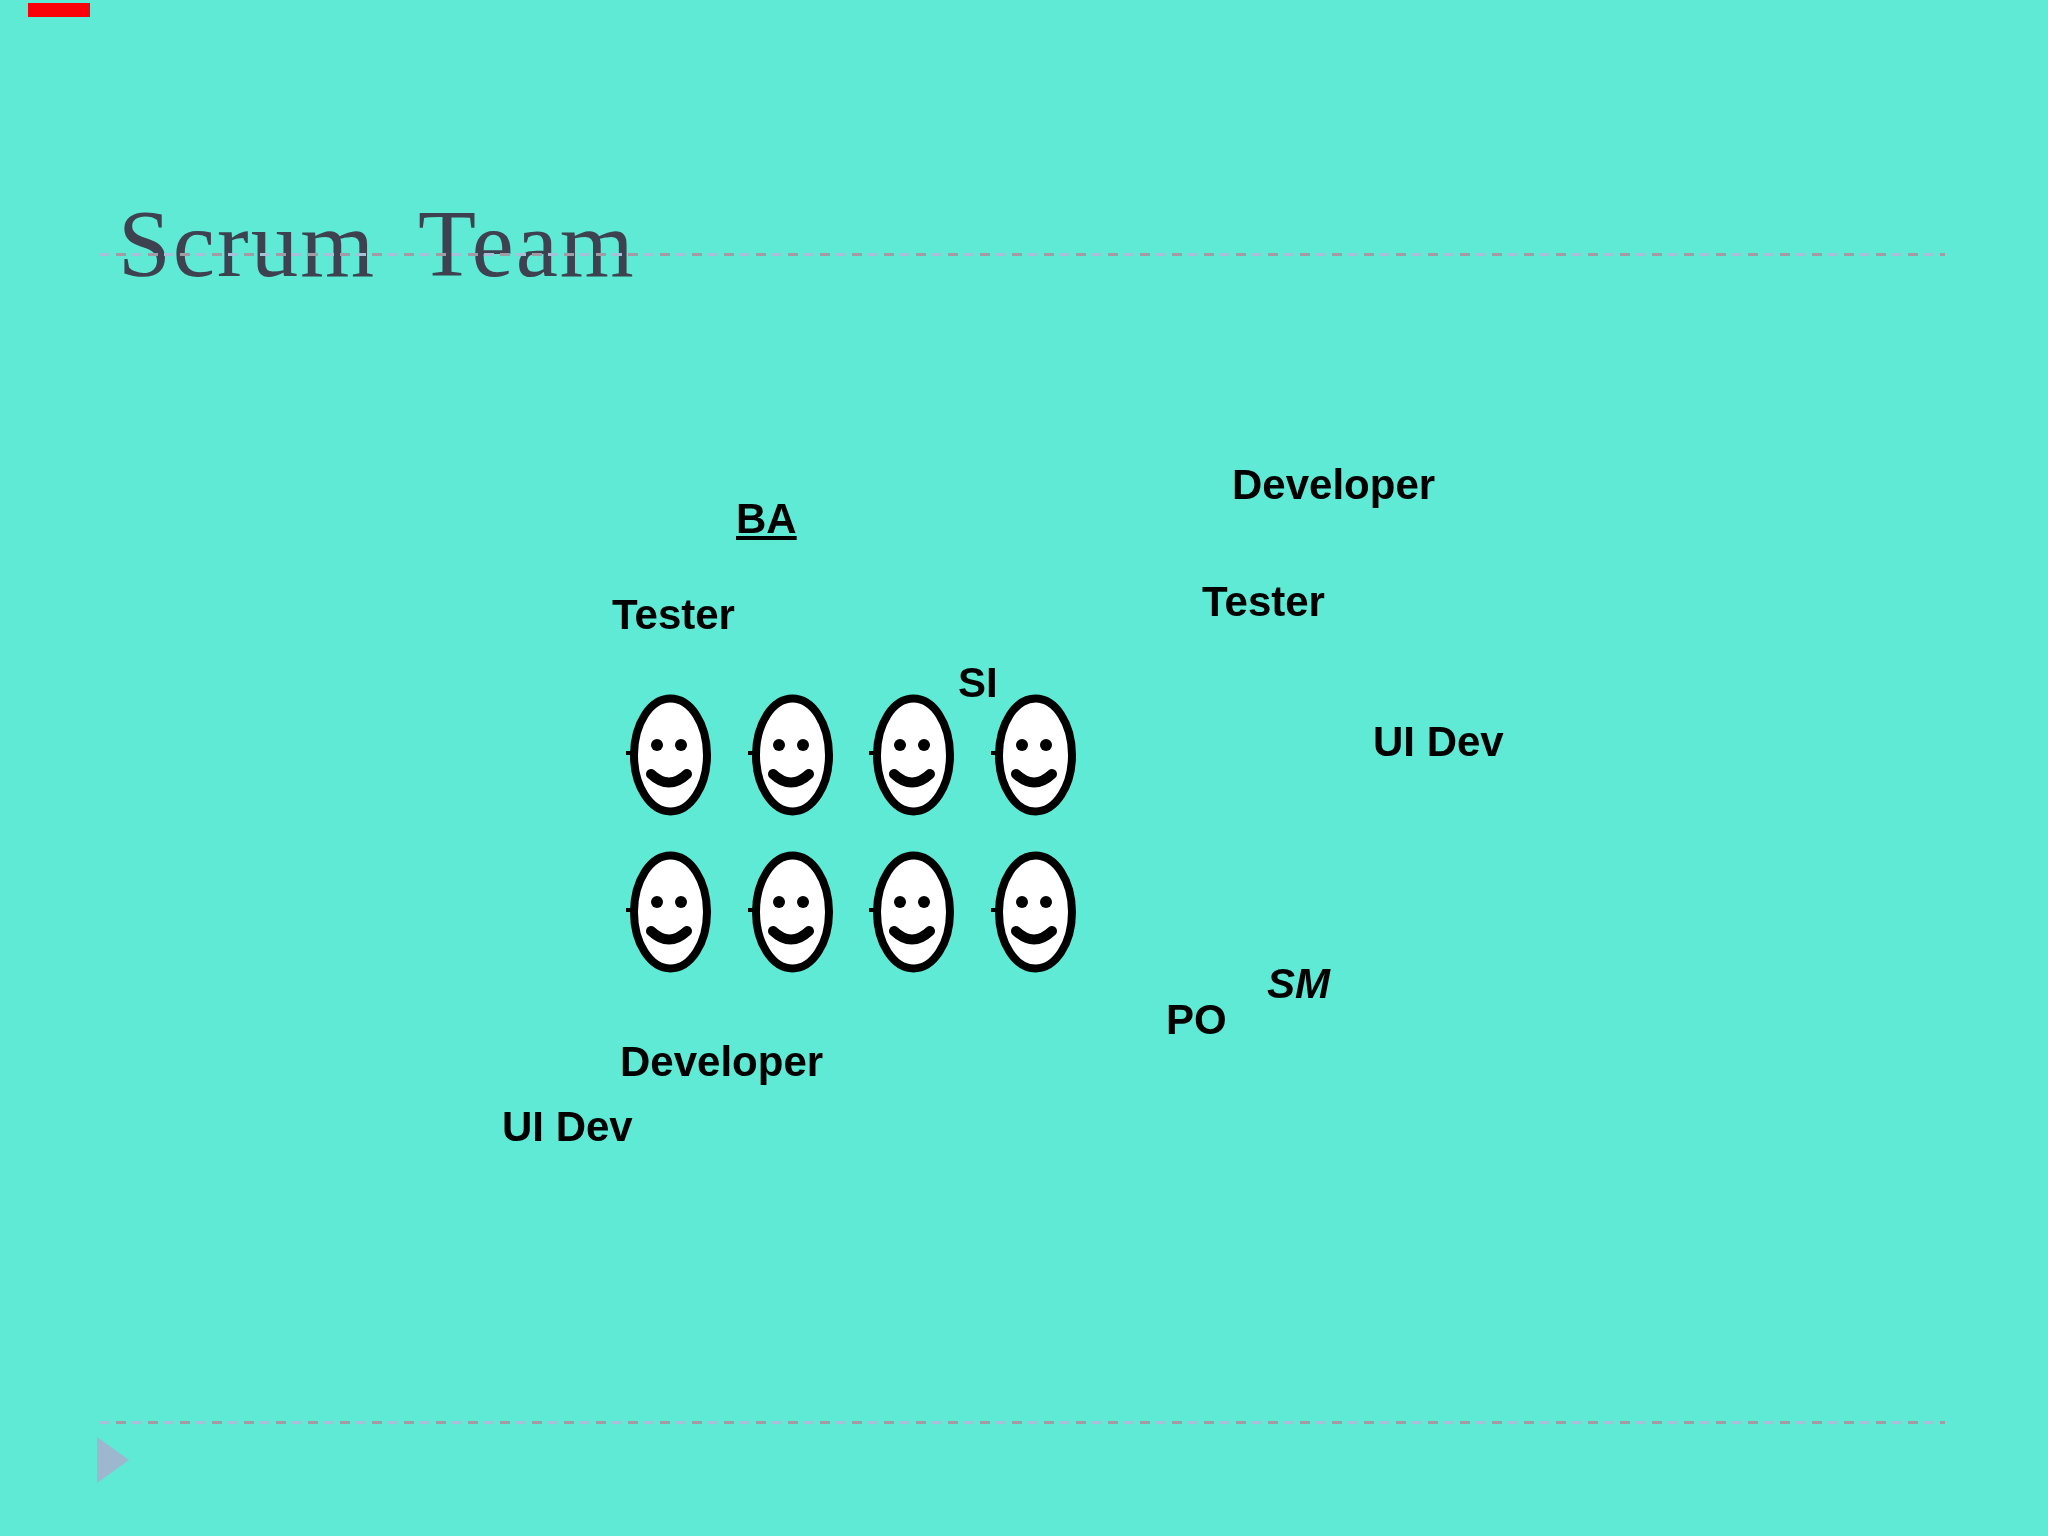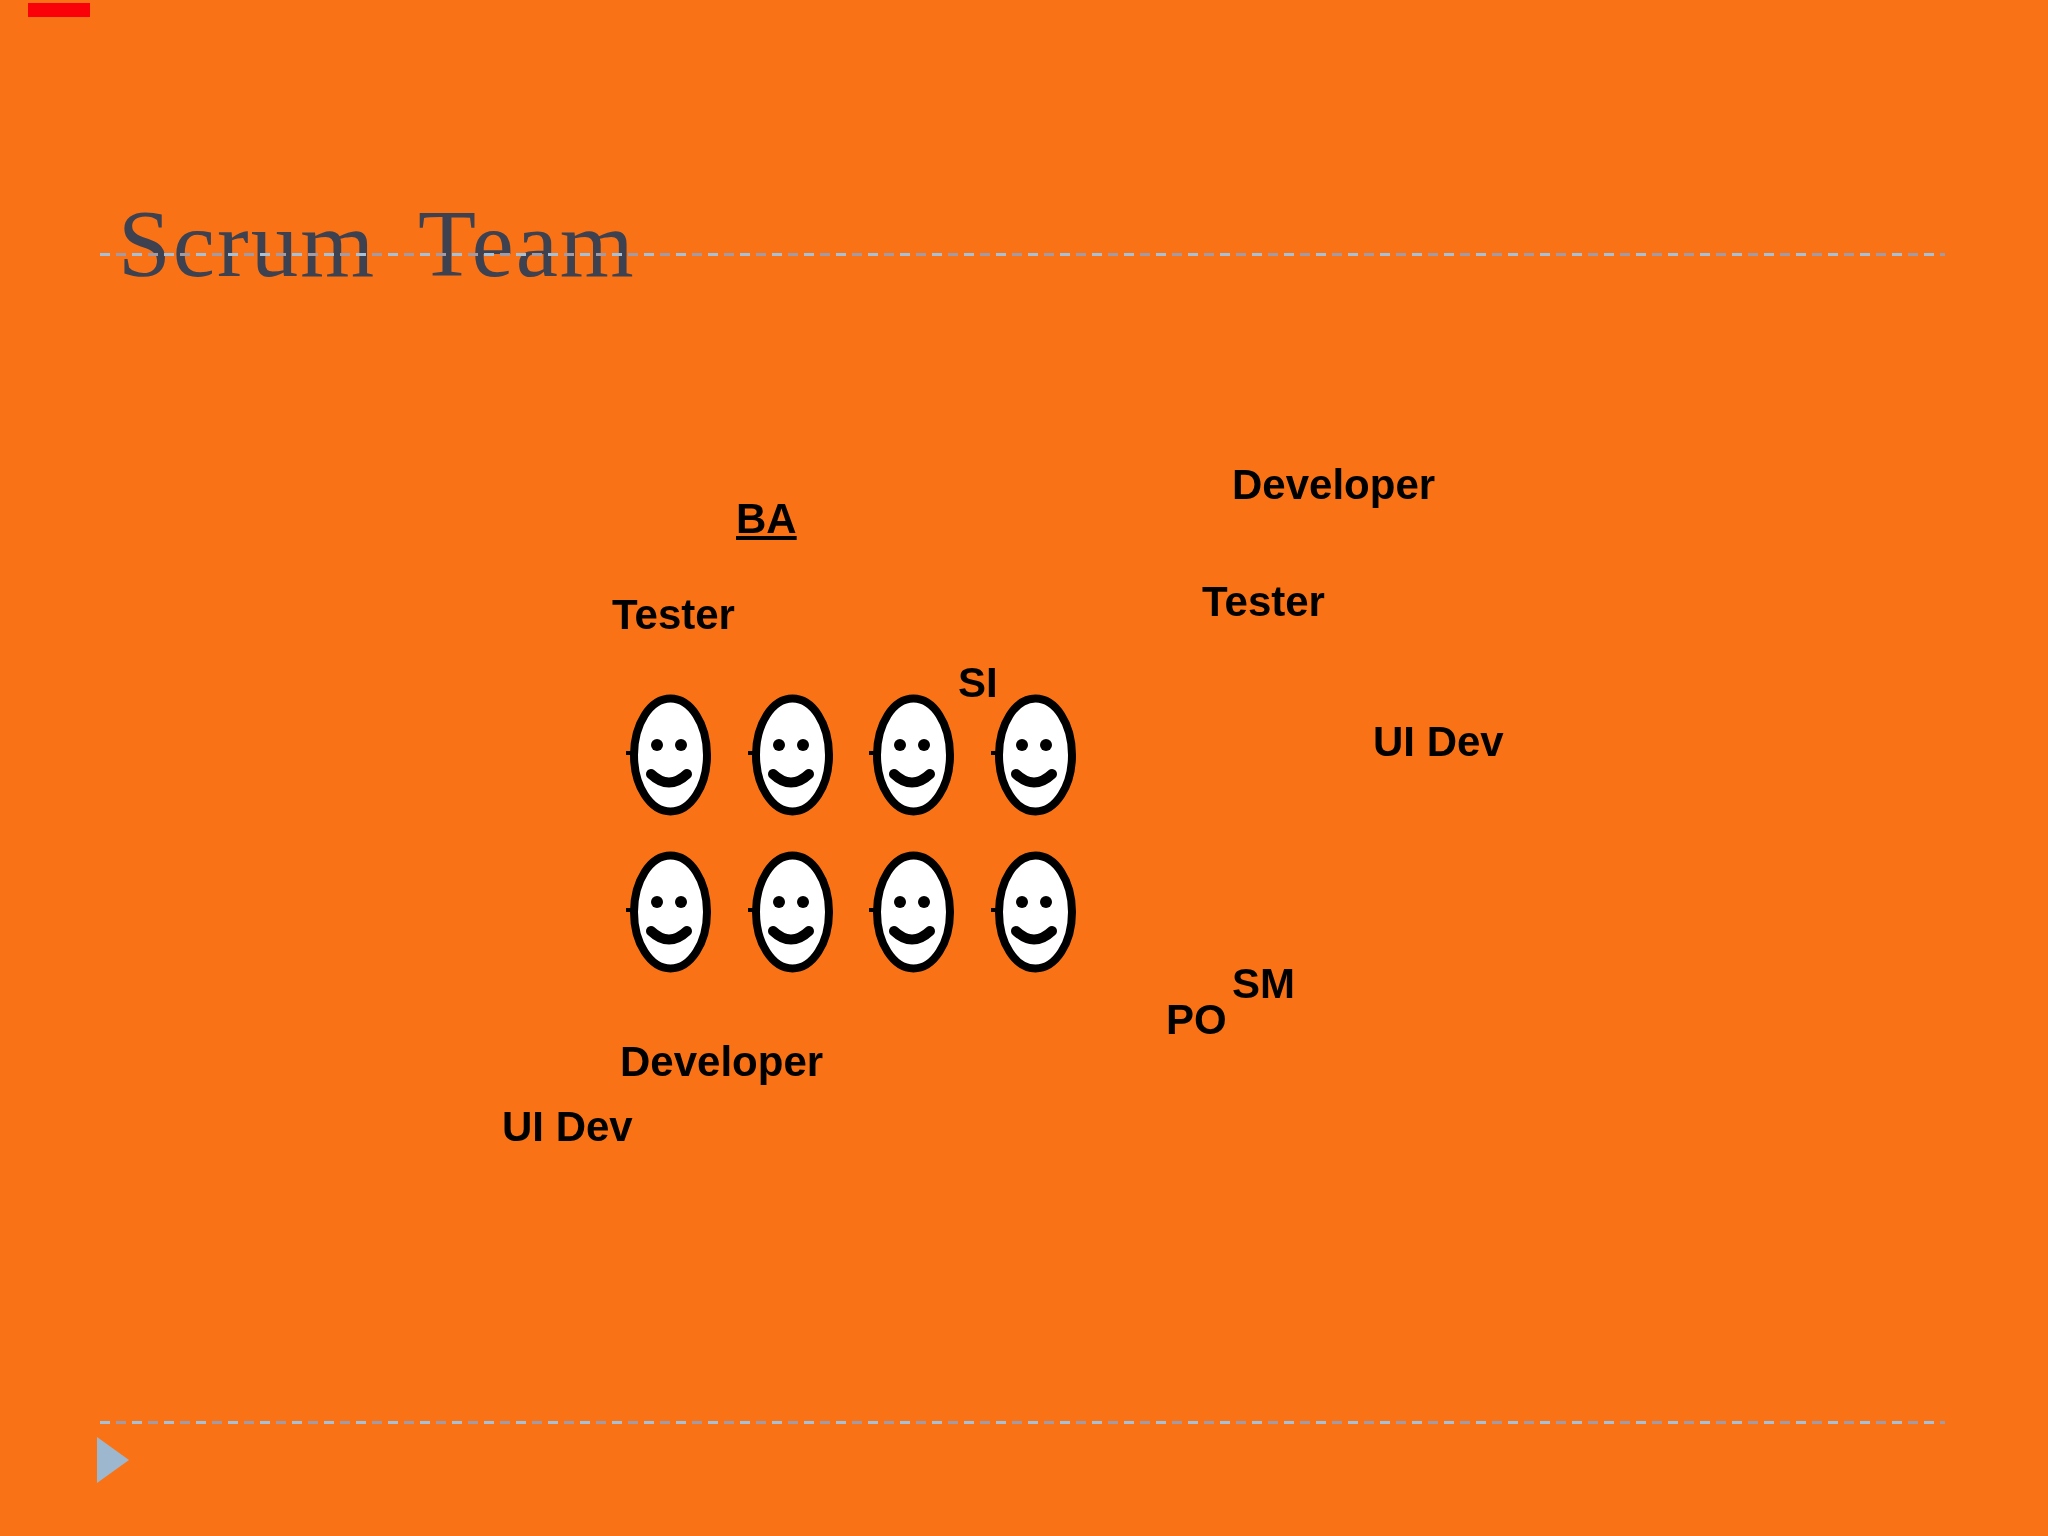--- a/index.html
+++ b/index.html
@@ -4,21 +4,21 @@
 <style>
   html, body {
     margin: 0;
     padding: 0;
     background: #ffffff;
   }
   #slide {
     position: relative;
     width: 2048px;
     height: 1536px;
-    background: #f97316;
+    background: #5eead4;
     overflow: hidden;
     font-family: "Liberation Sans", sans-serif;
   }
   .red-marker {
     position: absolute;
     left: 28px;
     top: 3px;
     width: 62px;
     height: 14px;
     background: #fa0008;
@@ -86,21 +86,21 @@
   <div class="dashed-rule top"></div>
 
   <div>
 
     <div class="role-label" style="left:736px; top:498px;text-decoration:underline;">BA</div>
     <div class="role-label" style="left:1232px; top:464px;">Developer</div>
     <div class="role-label" style="left:612px; top:594px;">Tester</div>
     <div class="role-label" style="left:1202px; top:581px;">Tester</div>
     <div class="role-label" style="left:958px; top:662px;">SI</div>
     <div class="role-label" style="left:1373px; top:721px;">UI Dev</div>
-    <div class="role-label" style="left:1232px; top:963px;">SM</div>
+    <div class="role-label" style="left:1267px; top:963px;font-style:italic;">SM</div>
     <div class="role-label" style="left:1166px; top:999px;">PO</div>
     <div class="role-label" style="left:620px; top:1041px;">Developer</div>
     <div class="role-label" style="left:502px; top:1106px;">UI Dev</div>
 
     <svg class="person" style="left:626px; top:694px;" viewBox="0 0 85 122">
       <rect x="0" y="57" width="9" height="4" fill="#000"></rect>
       <ellipse cx="44.5" cy="61" rx="36.5" ry="56.5" fill="#fff" stroke="#000" stroke-width="8"></ellipse>
       <circle cx="31" cy="51" r="6" fill="#000"></circle>
       <circle cx="55" cy="51" r="6" fill="#000"></circle>
       <path d="M25 80 Q43 97 61 80" stroke="#000" stroke-width="10" fill="none" stroke-linecap="round"></path>

